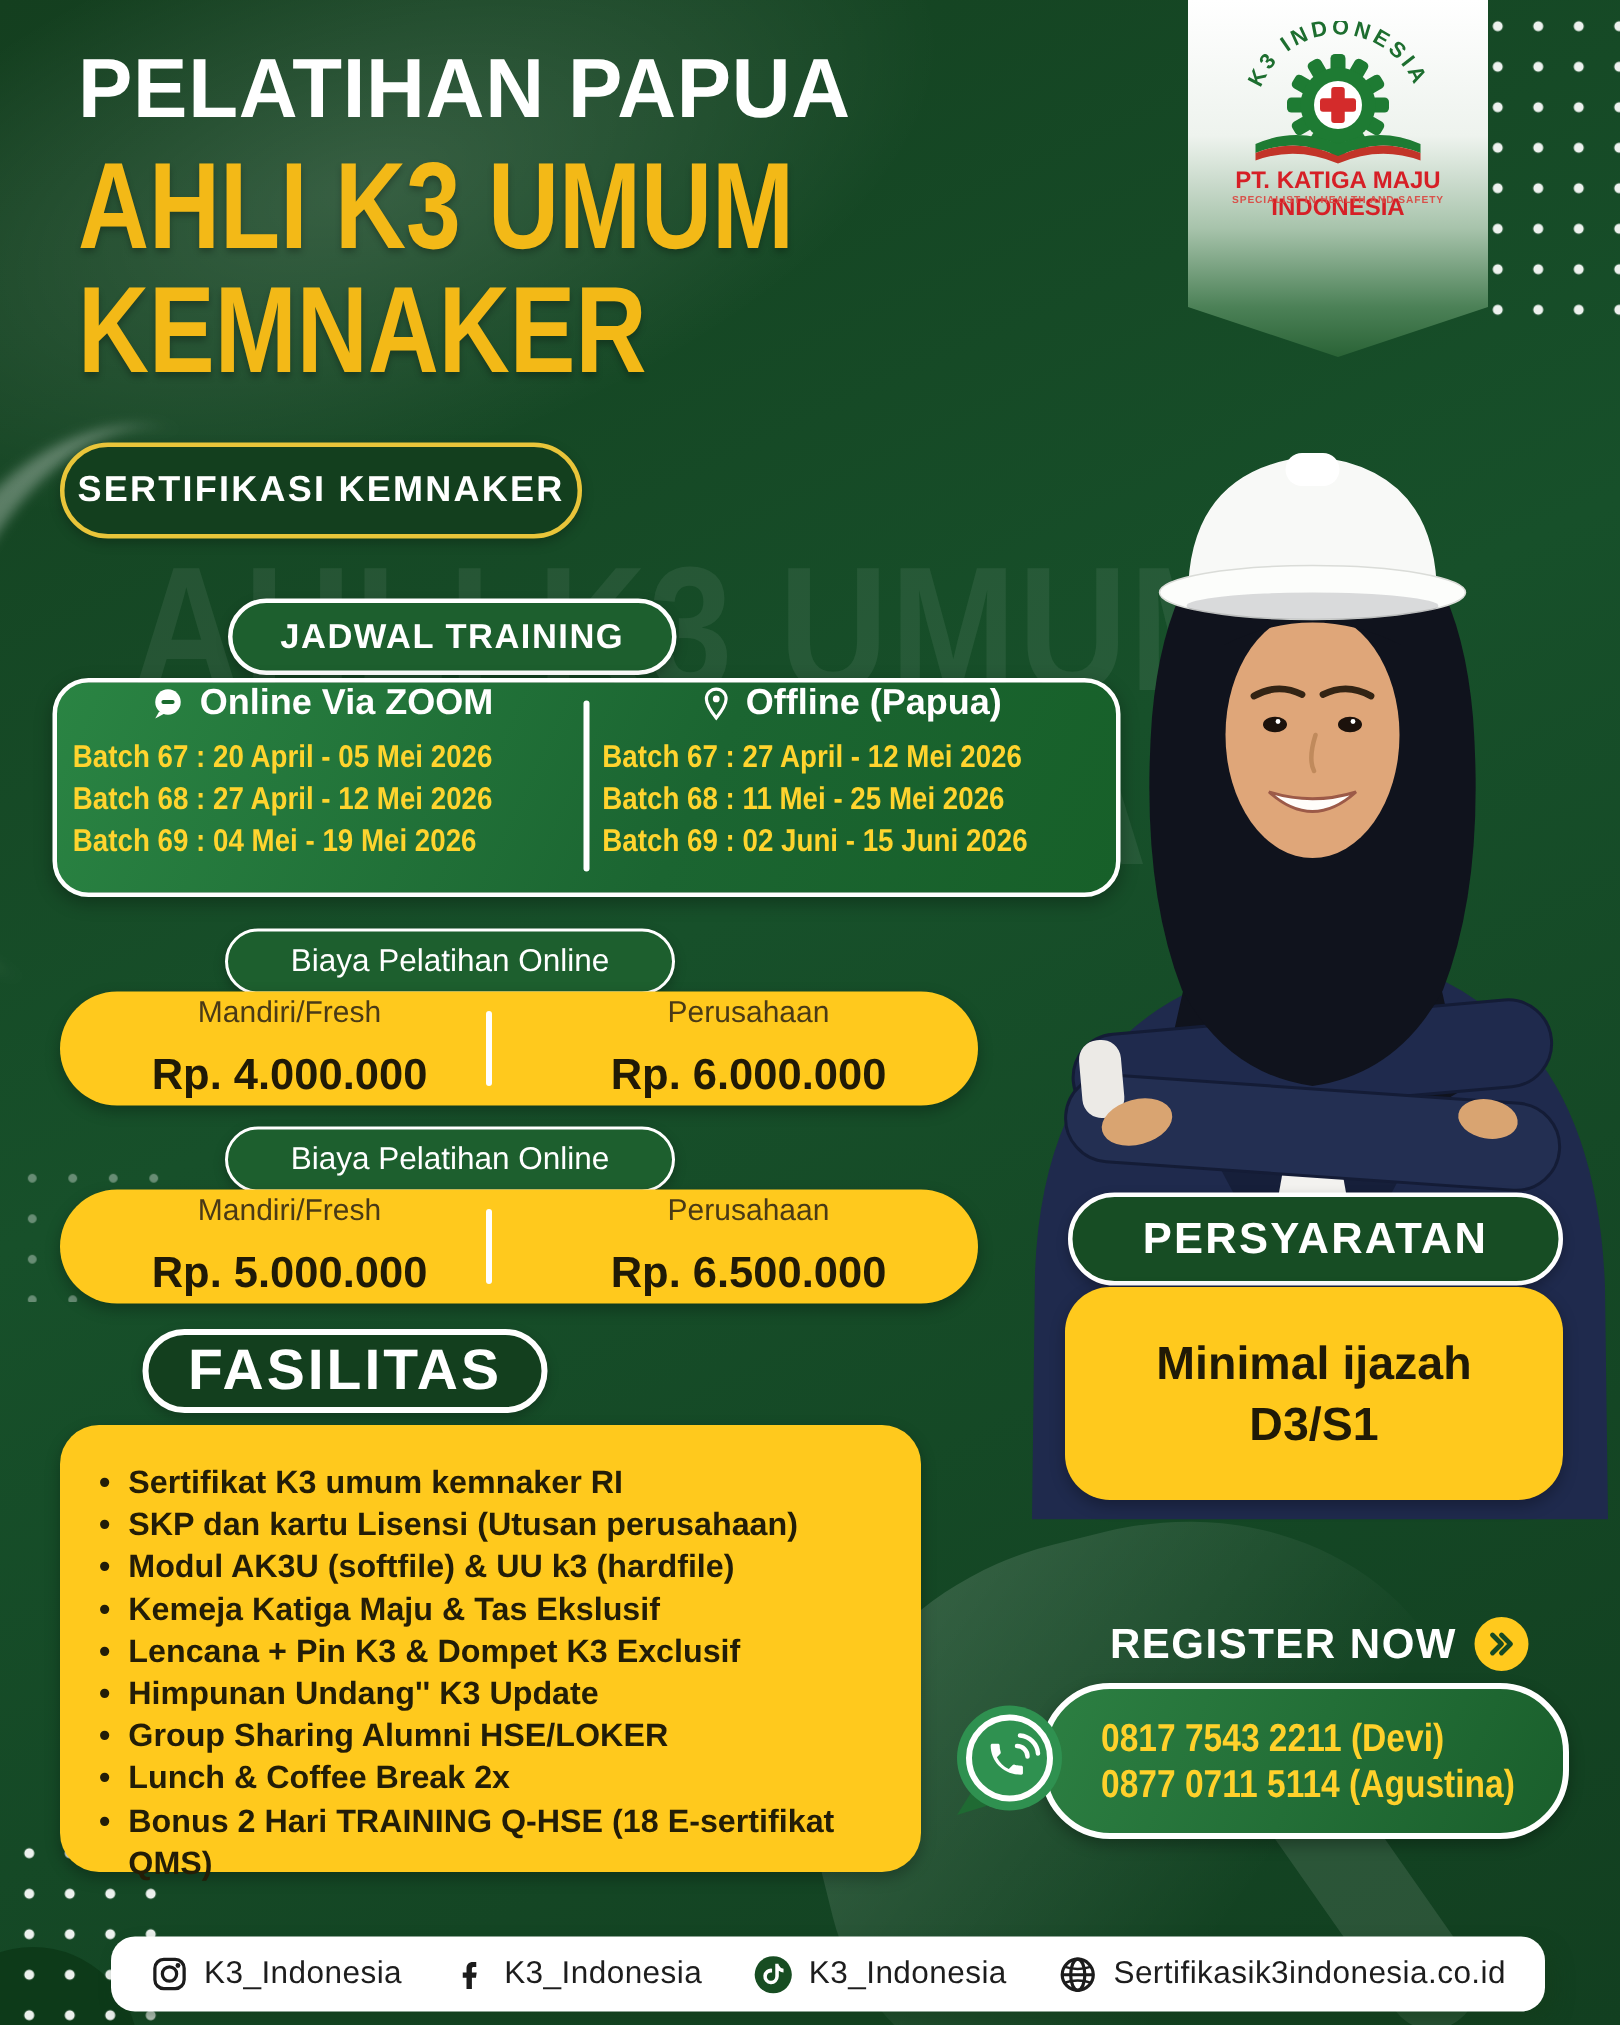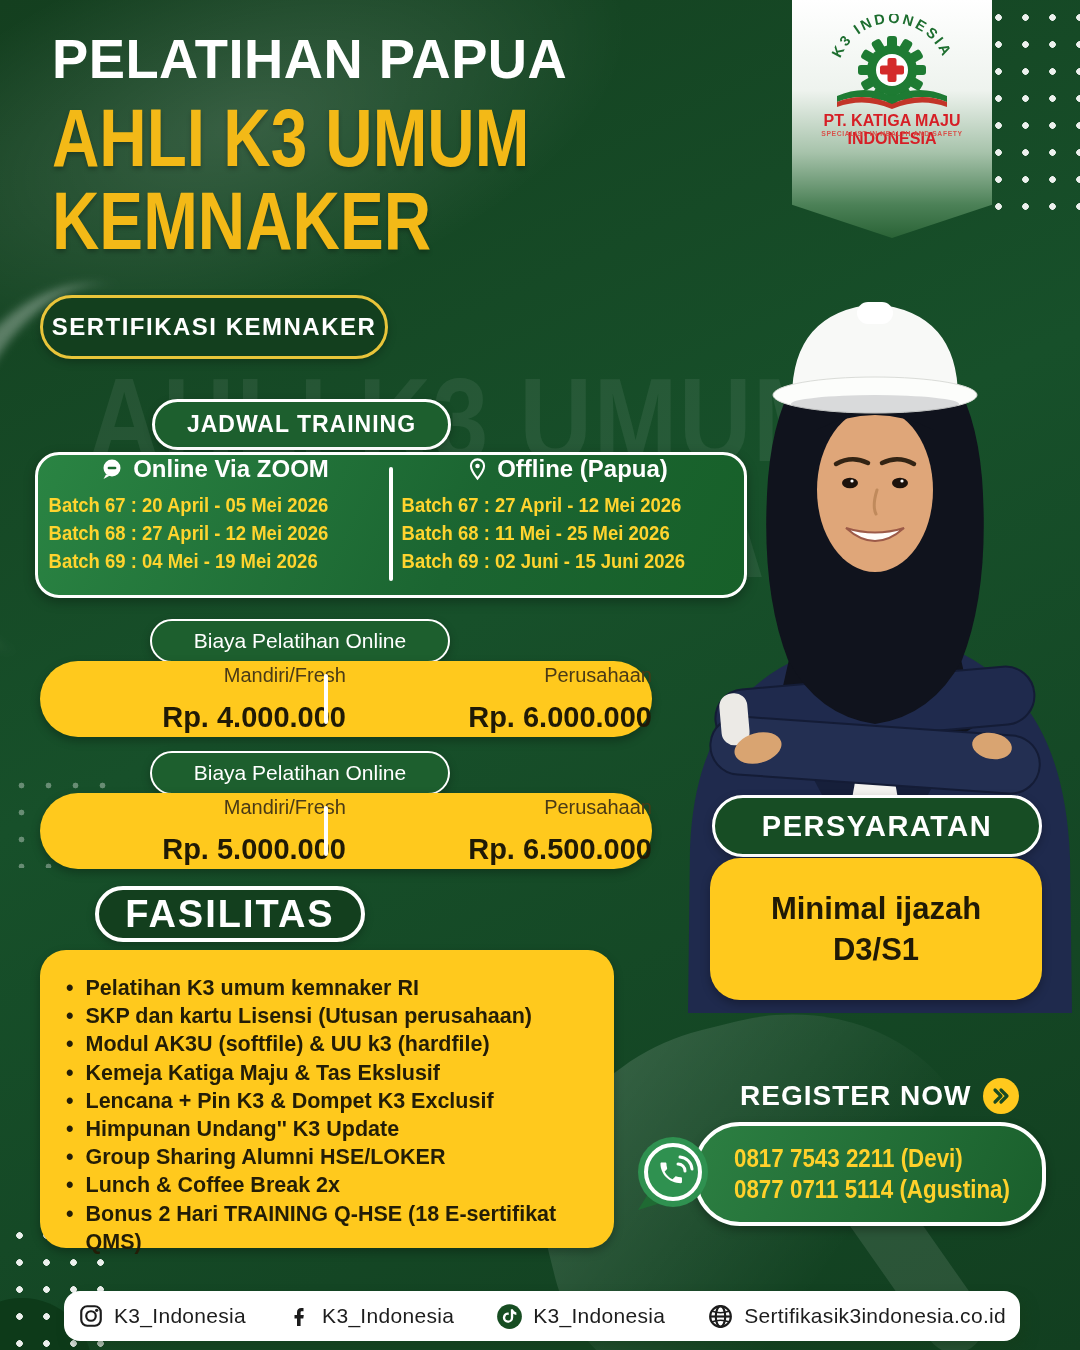--- a/index.html
+++ b/index.html
@@ -59,21 +59,21 @@
     box-shadow:0 4px 12px rgba(0,0,0,.3);display:flex;}
   .sched .col{width:50%;}
   .sched .vline{position:absolute;left:351px;top:12px;bottom:14px;width:4px;background:#fff;border-radius:2px;}
   .colhead{display:flex;align-items:center;justify-content:center;gap:9px;color:#fff;
     font-weight:bold;font-size:24px;}
   .batches{margin-top:8px;padding-left:12px;transform:scaleX(.88);transform-origin:left;}
   .batch{color:#ffd42e;font-weight:bold;font-size:21px;line-height:28px;white-space:nowrap;}
   
   .pricecard{position:absolute;left:40px;width:612px;height:76px;border-radius:38px;background:#ffc91d;
     display:flex;align-items:center;box-shadow:0 4px 10px rgba(0,0,0,.28);}
-  .pcell{width:50%;text-align:right;}
+  .pcell{width:50%;text-align:center;}
   .plabel{font-size:20px;color:#4a3a16;}
   .pvalue{font-size:29px;font-weight:bold;color:#201a06;margin-top:14px;}
   .pdiv{position:absolute;left:50%;top:13px;bottom:13px;width:4px;background:#fff;border-radius:2px;margin-left:-22px;}
   
   .fascard{position:absolute;left:40px;top:950px;width:574px;height:298px;border-radius:26px;
     background:#ffc91d;padding:24px 16px 12px 26px;box-sizing:border-box;
     box-shadow:0 4px 10px rgba(0,0,0,.28);}
   .fitem{display:flex;font-size:21.5px;line-height:28.2px;font-weight:bold;color:#231d07;}
   .fitem::before{content:"•";margin-right:12px;}
   
@@ -87,22 +87,22 @@
   .regcircle{width:36px;height:36px;border-radius:50%;background:#ffc91d;display:flex;
     align-items:center;justify-content:center;}
   .phonecard{position:absolute;left:694px;top:1122px;width:352px;height:104px;border-radius:46px;
     border:4px solid #fff;background:linear-gradient(115deg,#2c7f42,#1a5f2c);
     display:flex;flex-direction:column;justify-content:center;padding-left:36px;box-sizing:border-box;
     box-shadow:0 4px 10px rgba(0,0,0,.3);}
   .phline{color:#ffd12b;font-weight:bold;font-size:26px;line-height:31px;white-space:nowrap;
     transform:scaleX(.86);transform-origin:left;}
   .phoneicon{position:absolute;left:634px;top:1134px;width:78px;height:78px;}
   
-  .footer{position:absolute;left:64px;top:1291px;width:956px;height:50px;border-radius:16px;background:#fff;
-    display:flex;align-items:center;justify-content:space-between;padding:0 14px;box-sizing:border-box;
+  .footer{position:absolute;left:74px;top:1291px;width:956px;height:50px;border-radius:16px;background:#fff;
+    display:flex;align-items:center;justify-content:space-between;padding:0 26px;box-sizing:border-box;
     box-shadow:6px 7px 12px rgba(20,60,25,.5);}
   .fsoc{display:flex;align-items:center;gap:10px;cursor:pointer;}
   .fsoc span{font-size:21px;color:#1d1d1d;letter-spacing:.3px;}
 </style>
 </head>
 <body>
 
 <div class="poster">
 
   <div class="swoosh-a"></div>
@@ -255,21 +255,21 @@
     </div>
     <div class="pdiv"></div>
     <div class="pcell">
       <div class="plabel">Perusahaan</div>
       <div class="pvalue">Rp. 6.500.000</div>
     </div>
   </div>
 
   <div class="gpill pill-fas">FASILITAS</div>
   <div class="fascard">
-    <div class="fitem">Pelatihan K3 umum kemnaker RI</div>
+    <div class="fitem">Sertifikat K3 umum kemnaker RI</div>
     <div class="fitem">SKP dan kartu Lisensi (Utusan perusahaan)</div>
     <div class="fitem">Modul AK3U (softfile) &amp; UU k3 (hardfile)</div>
     <div class="fitem">Kemeja Katiga Maju &amp; Tas Ekslusif</div>
     <div class="fitem">Lencana + Pin K3 &amp; Dompet K3 Exclusif</div>
     <div class="fitem">Himpunan Undang'' K3 Update</div>
     <div class="fitem">Group Sharing Alumni HSE/LOKER</div>
     <div class="fitem">Lunch &amp; Coffee Break 2x</div>
     <div class="fitem">Bonus 2 Hari TRAINING Q-HSE (18 E-sertifikat QMS)</div>
   </div>
 

